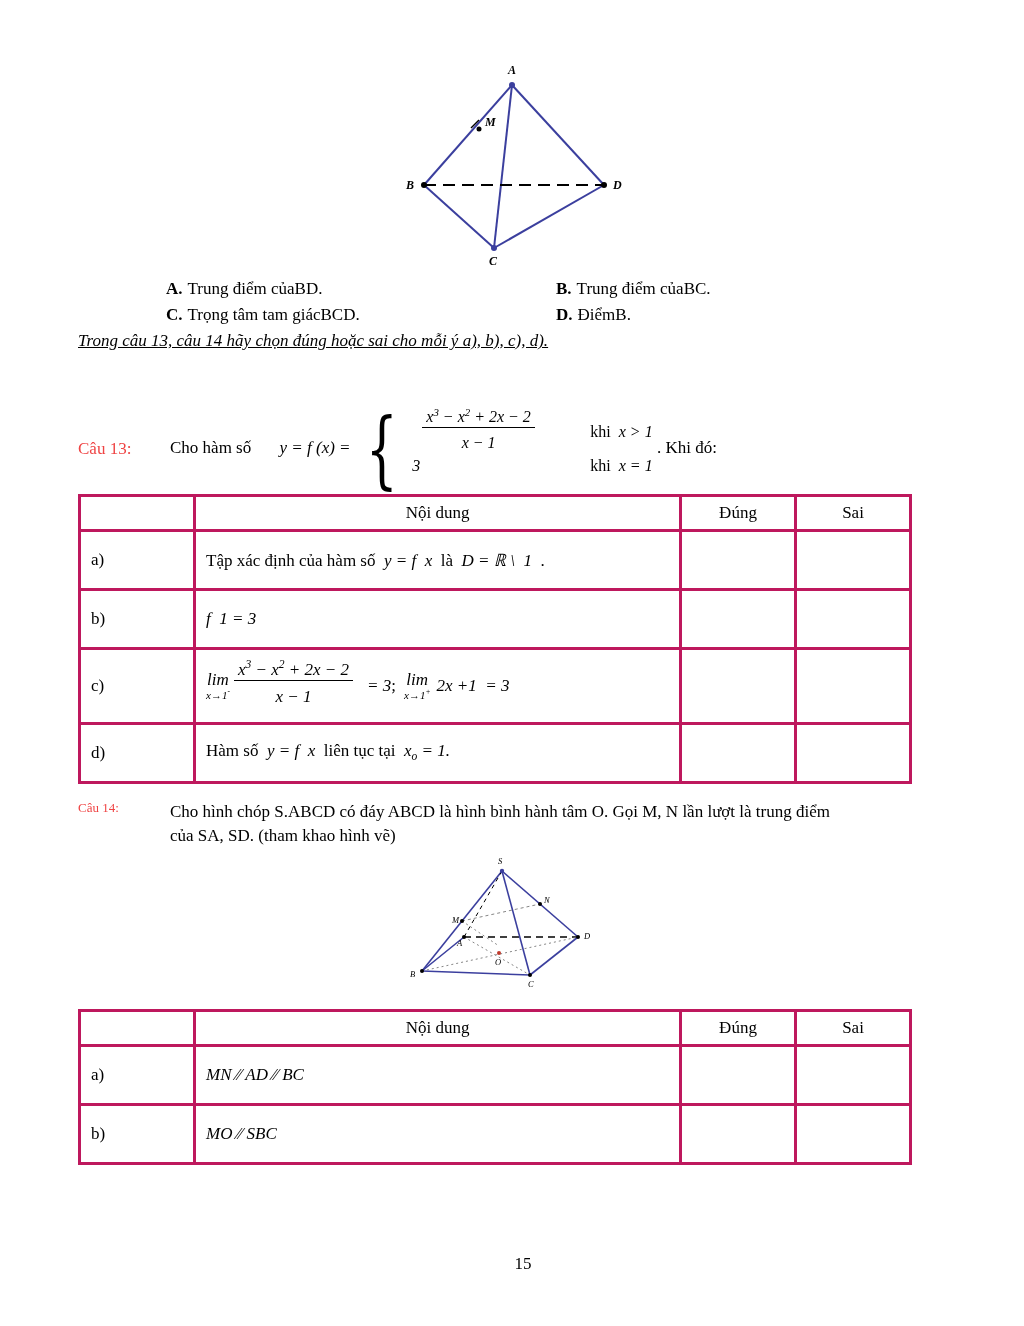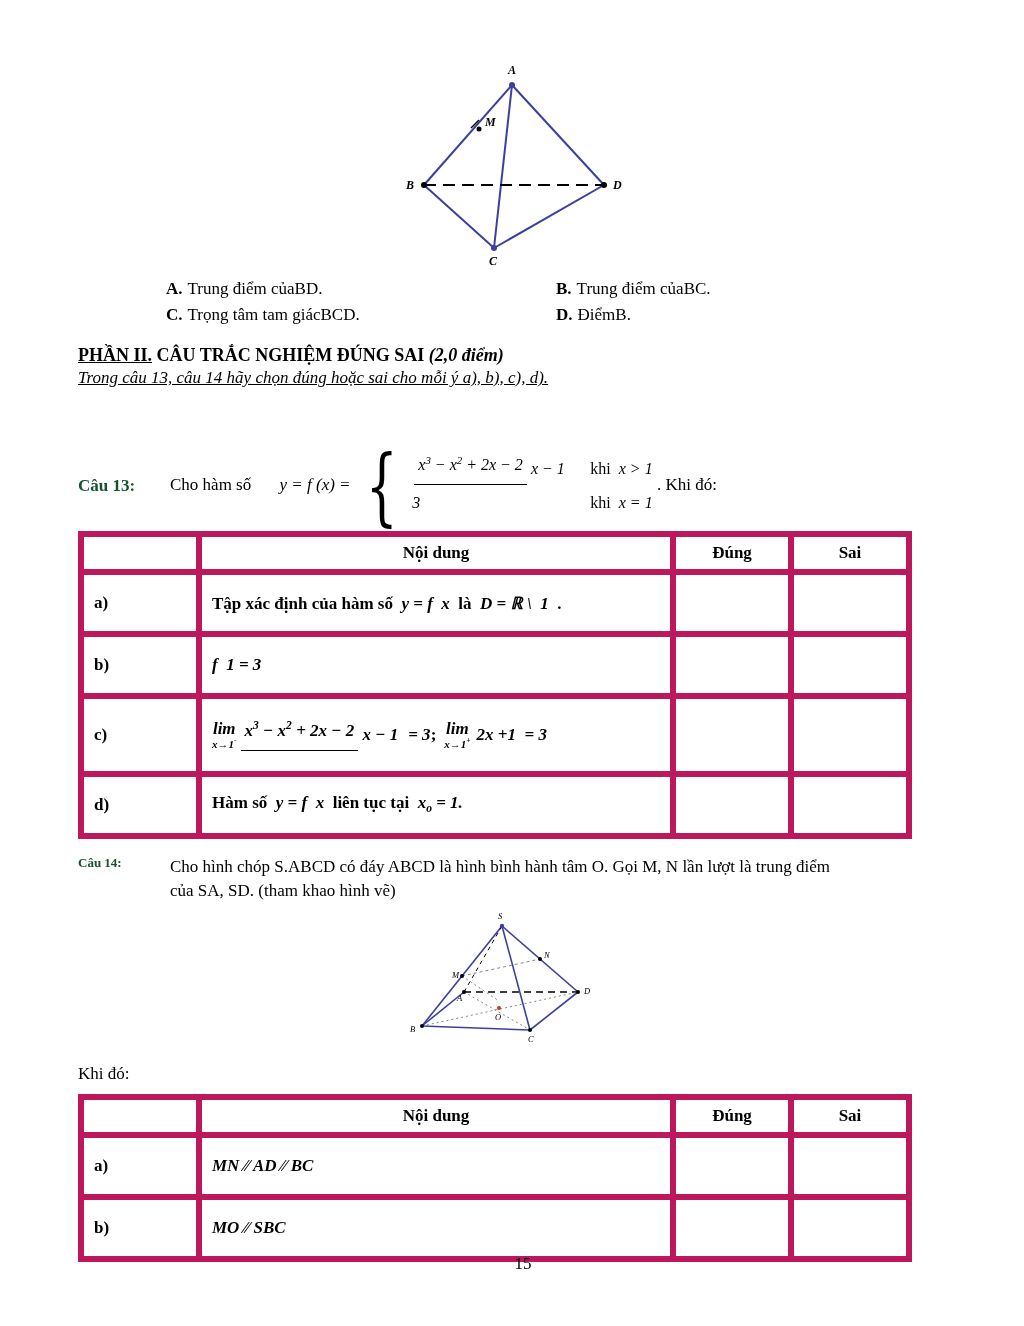--- a/index.html
+++ b/index.html
@@ -70,22 +70,22 @@
     text-decoration: underline;
   }
 
   
   .q-block {
     margin-top: 12px;
     position: relative;
     min-height: 110px;
   }
   .q-label {
-    color: #14532d;
-    font-weight: bold;
+    color: #ef4444;
+    font-weight: normal;
     font-size: 17px;
   }
   .q13-row {
     display: flex;
     align-items: center;
   }
   .q13-label {
     width: 92px;
     flex: 0 0 92px;
     padding-top: 52px;
@@ -116,43 +116,43 @@
   }
   .case-line {
     display: flex;
     align-items: center;
     height: 34px;
   }
   .case-expr { min-width: 172px; }
   .case-cond { padding-left: 6px; }
   .frac {
     display: inline-flex;
-    flex-direction: row;
+    flex-direction: column;
     text-align: center;
     vertical-align: middle;
-    margin: 0 2px;
+    margin: 0 10px;
   }
   .frac .num { padding: 0 4px; border-bottom: 1px solid #000; line-height: 1.25; }
   .frac .den { padding: 5px 4px; line-height: 1.3; }
   sup.sm { font-size: 0.68em; vertical-align: super; }
   sub.sm { font-size: 0.68em; vertical-align: sub; }
 
   
   table.grid {
     border-collapse: collapse;
     width: 834px;
     margin-top: 10px;
     margin-left: 0;
     font-size: 17px;
   }
   table.grid td, table.grid th {
-    border: 6px solid #be185d;
+    border: 3px solid #be185d;
     padding: 6px 10px;
     vertical-align: middle;
-    font-weight: bold;
+    font-weight: normal;
   }
   .col-idx { width: 92px; }
   .col-dung { width: 92px; text-align: center; }
   .col-sai { width: 92px; text-align: center; }
   .th-center { text-align: center; }
   .row-tall td { height: 44px; }
   .row-xtall td { height: 60px; }
 
   
   .q14-row {
@@ -232,23 +232,20 @@
           <span class="it">BCD.</span>
         </div>
         <div class="opt opt-b">
           <span class="opt-label">D.</span>
           <span>Điểm </span>
           <span class="it">B.</span>
         </div>
       </div>
     </div>
 
-    <div class="section-head">
-      <span class="u">PHẦN II.</span><span> CÂU TRẮC NGHIỆM ĐÚNG SAI </span><span class="pts">(2,0 điểm)</span>
-    </div>
     <div class="section-sub">Trong câu 13, câu 14 hãy chọn đúng hoặc sai cho mỗi ý a), b), c), d).</div>
 
     <div class="q-block">
       <div class="q13-row">
         <div class="q13-label q-label">Câu 13:</div>
         <div class="q13-text">
           <span>Cho hàm số</span>
           <span class="math" style="margin-left:24px;">y = f (x) =</span>
           <span class="piecewise">
             <span class="brace">{</span>
@@ -372,21 +369,20 @@
         <text x="50" y="74" font-family="Liberation Serif, serif" font-size="8.5" font-style="italic" fill="#000">M</text>
         <text x="142" y="54" font-family="Liberation Serif, serif" font-size="8.5" font-style="italic" fill="#000">N</text>
         <text x="55" y="97" font-family="Liberation Serif, serif" font-size="8.5" font-style="italic" fill="#000">A</text>
         <text x="182" y="90" font-family="Liberation Serif, serif" font-size="8.5" font-style="italic" fill="#000">D</text>
         <text x="8" y="128" font-family="Liberation Serif, serif" font-size="8.5" font-style="italic" fill="#000">B</text>
         <text x="126" y="138" font-family="Liberation Serif, serif" font-size="8.5" font-style="italic" fill="#000">C</text>
         <text x="93" y="116" font-family="Liberation Serif, serif" font-size="8.5" font-style="italic" fill="#000">O</text>
       </svg>
     </div>
 
-    <div class="khido">Khi đó:</div>
 
     <table class="grid">
       <tbody>
           <tr>
         <th class="col-idx"></th>
         <th class="th-center">Nội dung</th>
         <th class="col-dung">Đúng</th>
         <th class="col-sai">Sai</th>
       </tr>
       <tr class="row-tall">

